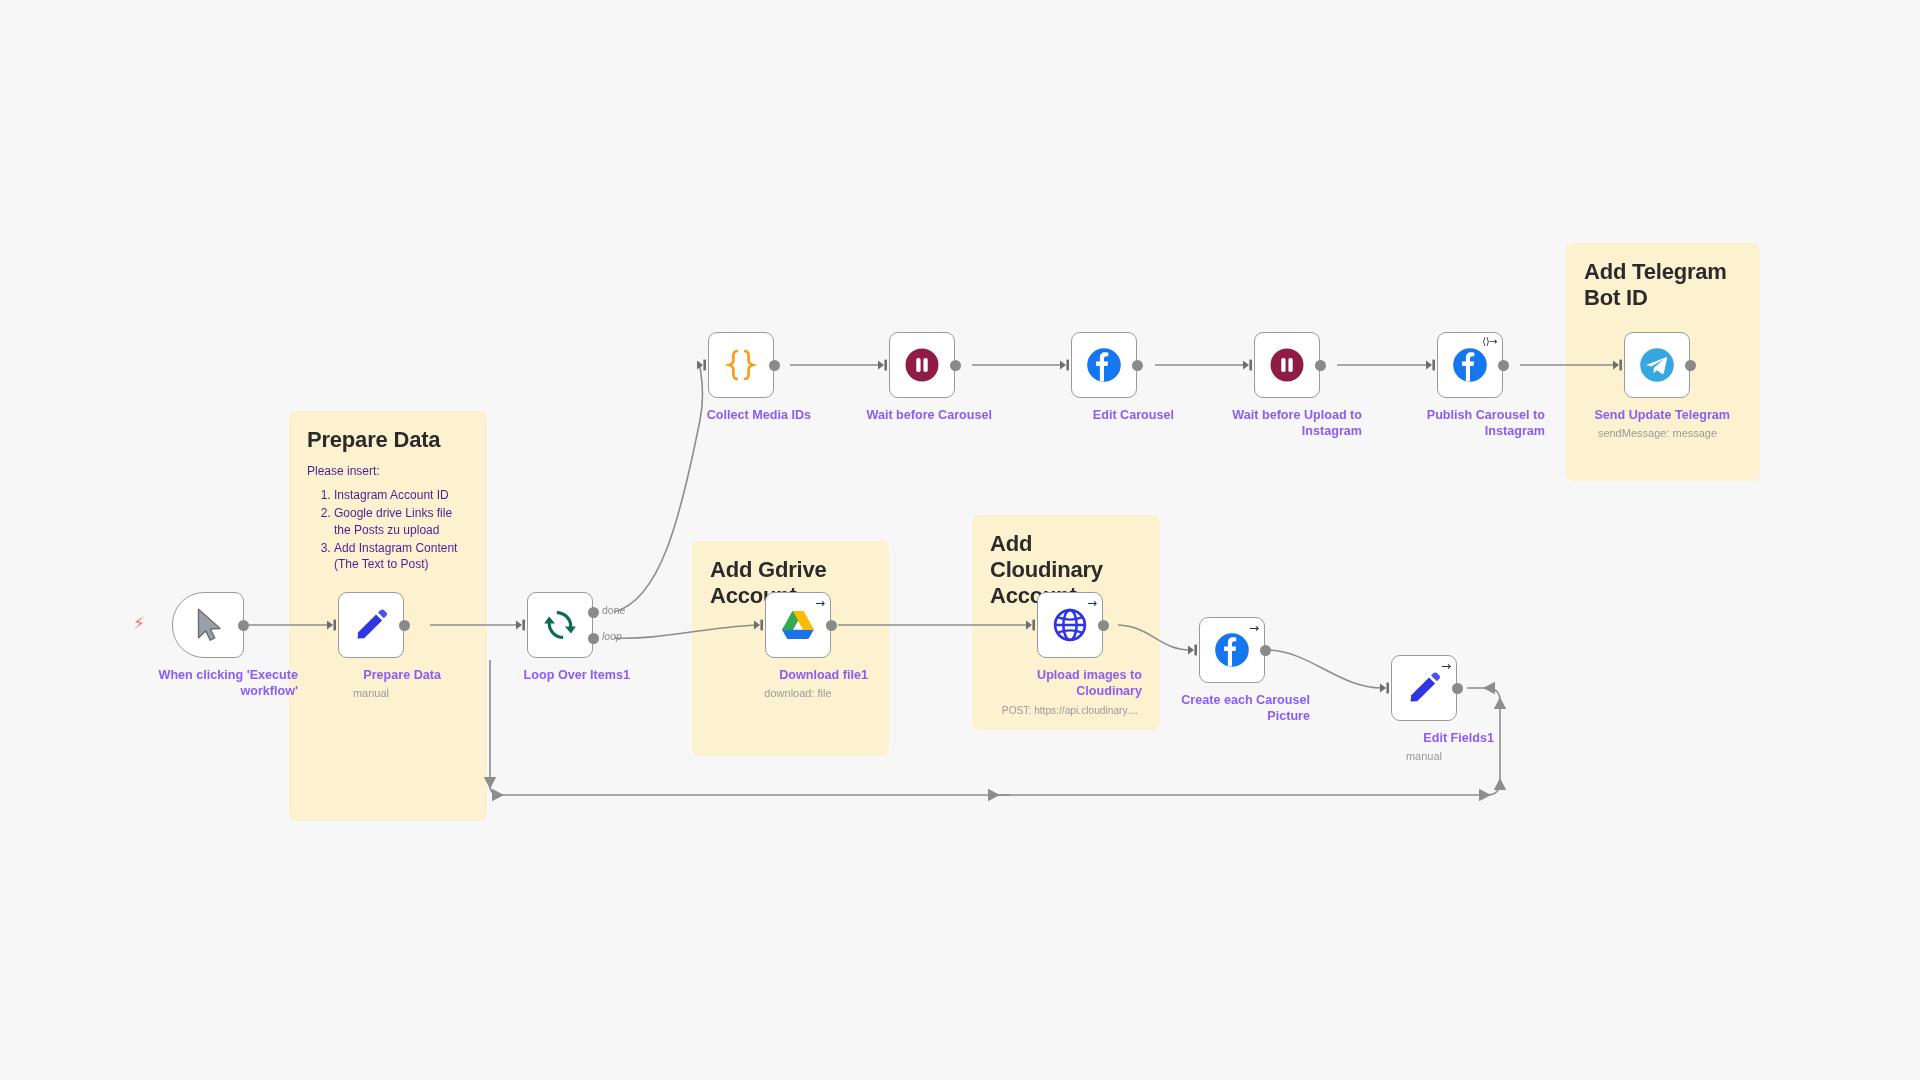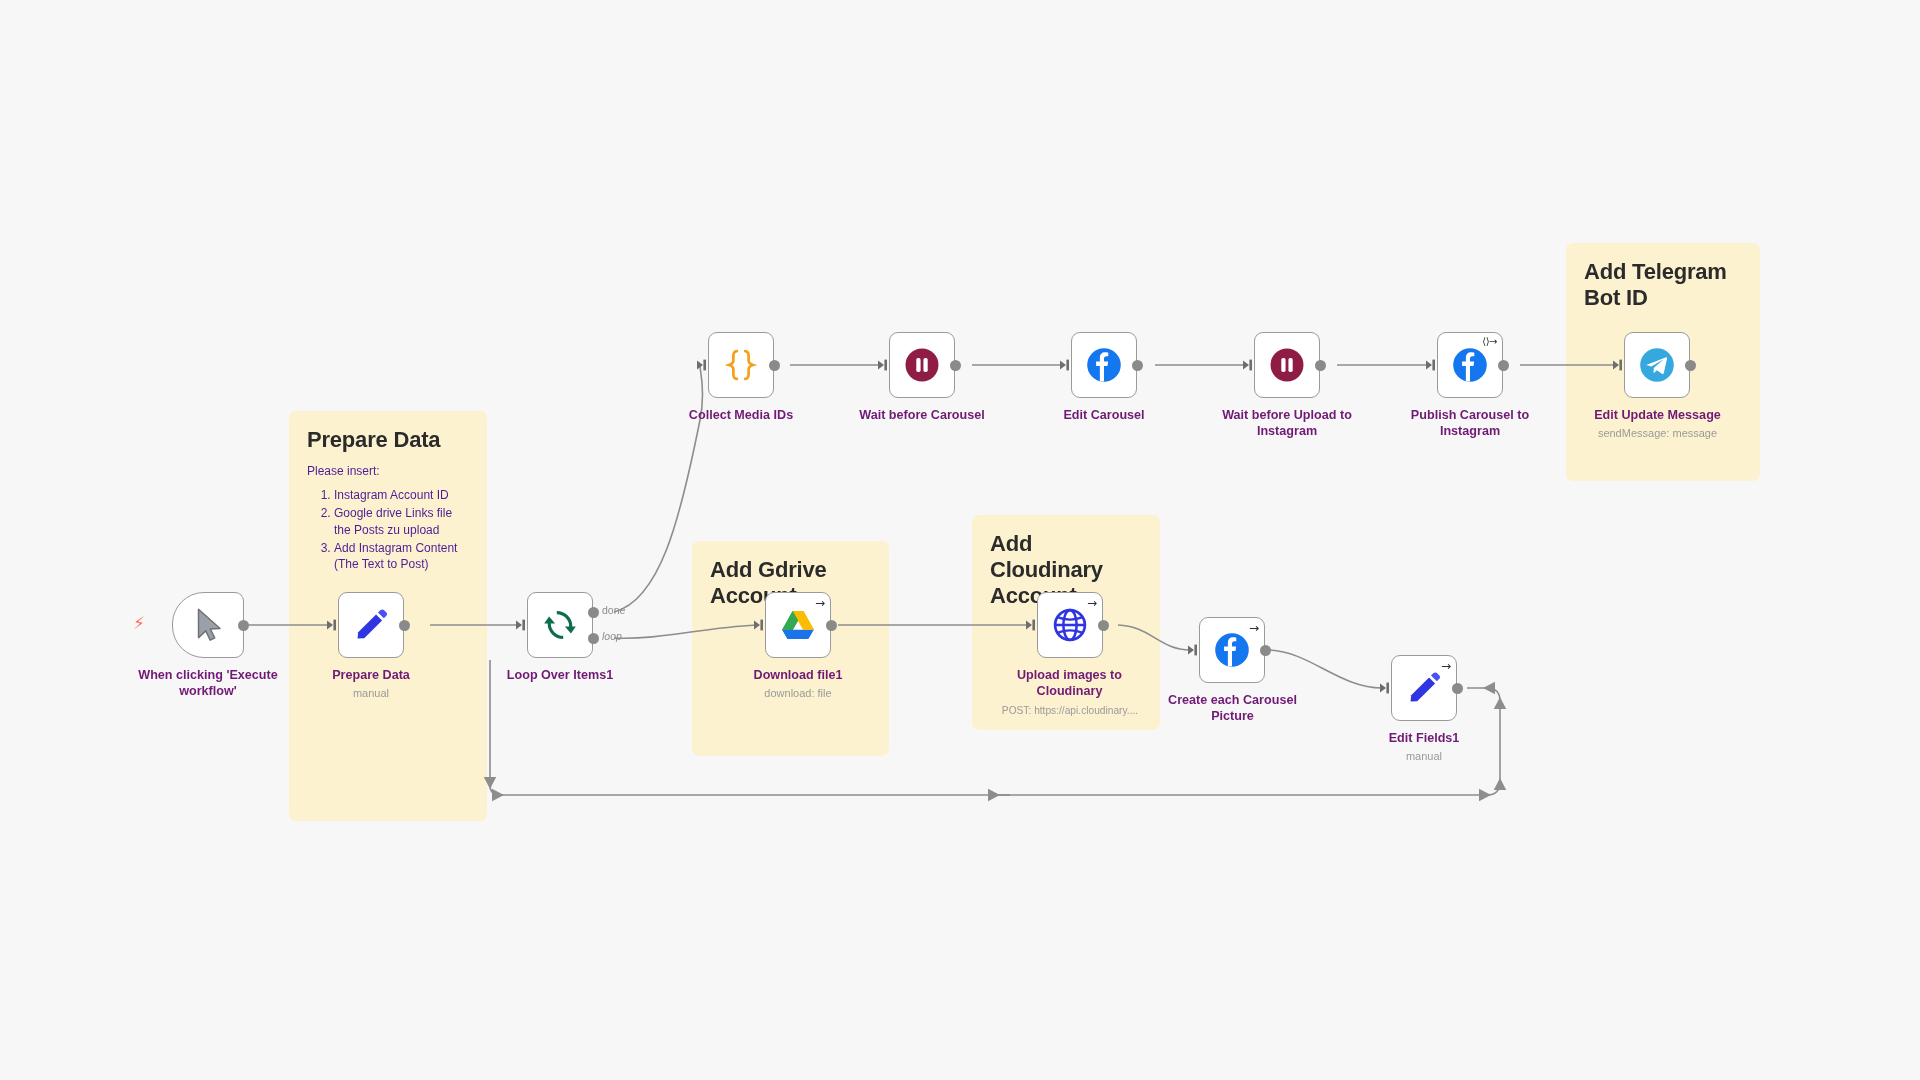--- a/index.html
+++ b/index.html
@@ -59,24 +59,24 @@
     font-size: 12px;
     color: #2d2d2d;
     line-height: 1;
     font-family: "DejaVu Sans", sans-serif;
   }
   .corner-icon.code-retry { font-size: 10px; letter-spacing: -0.5px;}
 
   
   .node-label {
     position: absolute;
-    text-align: center;
+    text-align: right;
     font-size: 12.6px;
     font-weight: bold;
-    color: #701a75;
+    color: #8b5cf6;
     line-height: 1.24;
     z-index: 4;
     pointer-events: none;
   }
   .node-sub {
     position: absolute;
     text-align: center;
     font-size: 11px;
     color: #9a9a9a;
     line-height: 1.2;
@@ -308,21 +308,21 @@
   <div class="node" style="left:1624px; top:332px;">
     <svg class="node-icon" viewBox="0 0 24 24">
       <circle cx="12" cy="12" r="10.6" fill="#36a8e0"></circle>
       <path d="M5.6 11.9 L17.4 7.2 C18 7 18.5 7.4 18.3 8.2 L16.3 17.1
                C16.1 17.8 15.7 18 15.1 17.6 L11.9 15.3 L10.4 16.8 C10.2 17 10.1 17.1 9.8 17.1
                L10 13.9 L15.6 8.9 C15.9 8.7 15.6 8.6 15.3 8.8 L8.5 13 L5.8 12.2
                C5.2 12 5.2 11.6 5.6 11.9 Z" fill="#ffffff"></path>
     </svg>
   </div>
   <div class="dot" style="left:1685px; top:360px;"></div>
-  <div class="node-label" style="left:1585px; top:408px; width:145px;">Edit Update Message</div>
+  <div class="node-label" style="left:1585px; top:408px; width:145px;">Send Update Telegram</div>
   <div class="node-sub" style="left:1585px; top:427px; width:145px;">sendMessage: message</div>
 
   <svg class="inarrow" style="left:754px; top:618px;" viewBox="0 0 14 14">
     <path d="M0,2.5 L6,7 L0,11.5 Z" fill="#6e6e6e"></path>
     <rect x="6.4" y="1.6" width="2.6" height="10.8" fill="#6e6e6e"></rect>
   </svg>
   <div class="node" style="left:765px; top:592px;">
     <span class="corner-icon">→</span>
     <svg class="node-icon" viewBox="0 0 24 24">
       <path d="M8.6 3.2 L15.4 3.2 L22 15 L18.6 15 L12 3.2 Z" fill="#ffc107" transform="translate(0,0)"></path>

